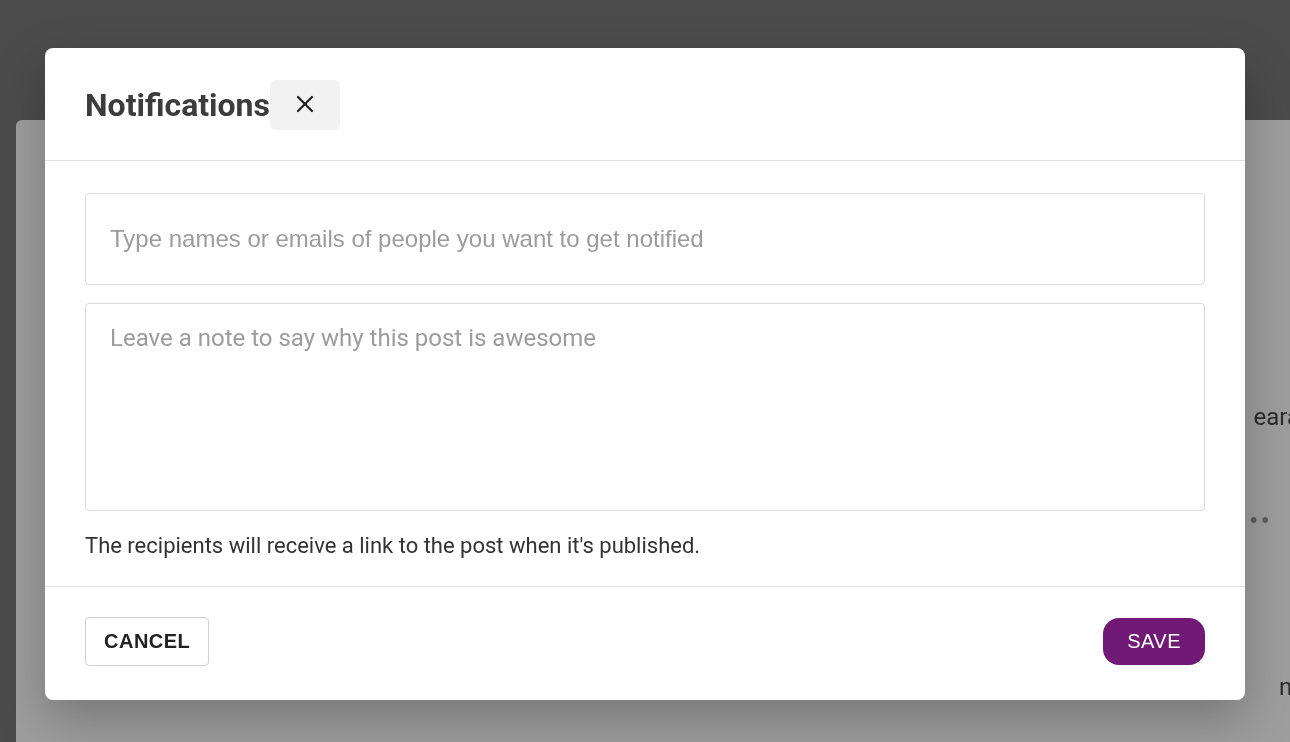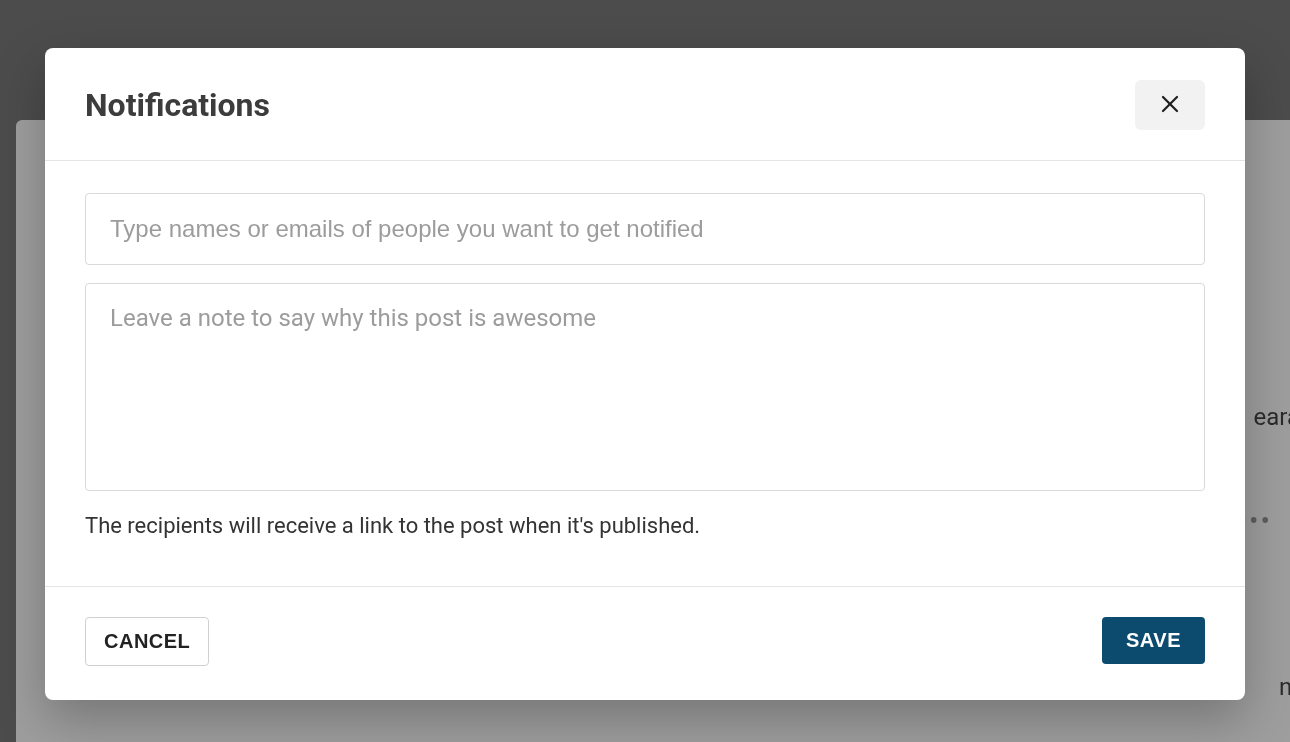--- a/index.html
+++ b/index.html
@@ -29,64 +29,64 @@
   .modal {
     position:absolute;
     top:48px; left:45px; width:1200px; height:652px;
     background:#ffffff;
     border-radius:8px;
     box-shadow:0 20px 50px rgba(0,0,0,0.25);
     display:flex; flex-direction:column;
   }
   .modal-header {
     padding: 32px 40px 30px 40px;
-    display:flex; align-items:center; justify-content:space-between;
+    display:flex; align-items:center; 
     border-bottom:1px solid #e5e5e5;
   }
   .modal-title {
     font-size:32px; font-weight:700; color:#3c3c3c;
   }
   .close-btn {
     width:70px; height:50px; border-radius:6px; background:#f2f2f2; border:none;
     display:flex; align-items:center; justify-content:center; cursor:pointer;
     color:#1e1e1e;
   }
   .close-btn svg { width:24px; height:24px; }
   .modal-body {
     padding: 32px 40px 20px 40px;
     display:flex; flex-direction:column; gap:18px;
   }
   .recipients-input {
-    width:100%; height:72px; border:1px solid #d9d9d9; border-radius:4px;
+    width:100%; height:92px; border:1px solid #d9d9d9; border-radius:4px;
     padding: 0 24px; font-size:24px; color:#222;
   }
   .recipients-input::placeholder { color:#9c9c9c; }
   .note-textarea {
     width:100%; height:208px; border:1px solid #d9d9d9; border-radius:4px;
     padding: 20px 24px; font-size:24px; color:#14532d; resize:none; font-family:inherit;
   }
   .note-textarea::placeholder { color:#9c9c9c; }
   .info-text {
     font-size:22px; color:#333; margin-top:4px;
   }
   .modal-footer {
     margin-top:auto;
     border-top:1px solid #e5e5e5;
     padding: 30px 40px 34px 40px;
-    display:flex; align-items:flex-start; justify-content:space-between;
+    display:flex; align-items:center; justify-content:space-between;
   }
   .btn-cancel {
     border:1px solid #d0d0d0; background:#fff; color:#222;
     font-size:20px; font-weight:700; letter-spacing:0.5px;
     padding: 12px 18px; border-radius:4px; cursor:pointer;
   }
   .btn-save {
-    border:none; background:#0c4a6e; color:#fff;
-    font-size:20px; font-weight:700; letter-spacing:0.5px;
-    padding: 12px 24px; border-radius:4px; cursor:pointer;
+    border:none; background:#701a75; color:#fff;
+    font-size:20px; font-weight:400; letter-spacing:0.5px;
+    padding: 12px 24px; border-radius:16px; cursor:pointer;
   }
 </style>
 </head>
 <body>
 
 <div class="backdrop">
   <div class="bg-panel">
     <span class="bg-word-right1">eara</span>
     <span class="bg-dots">•••</span>
     <span class="bg-word-right2">nt</span>

